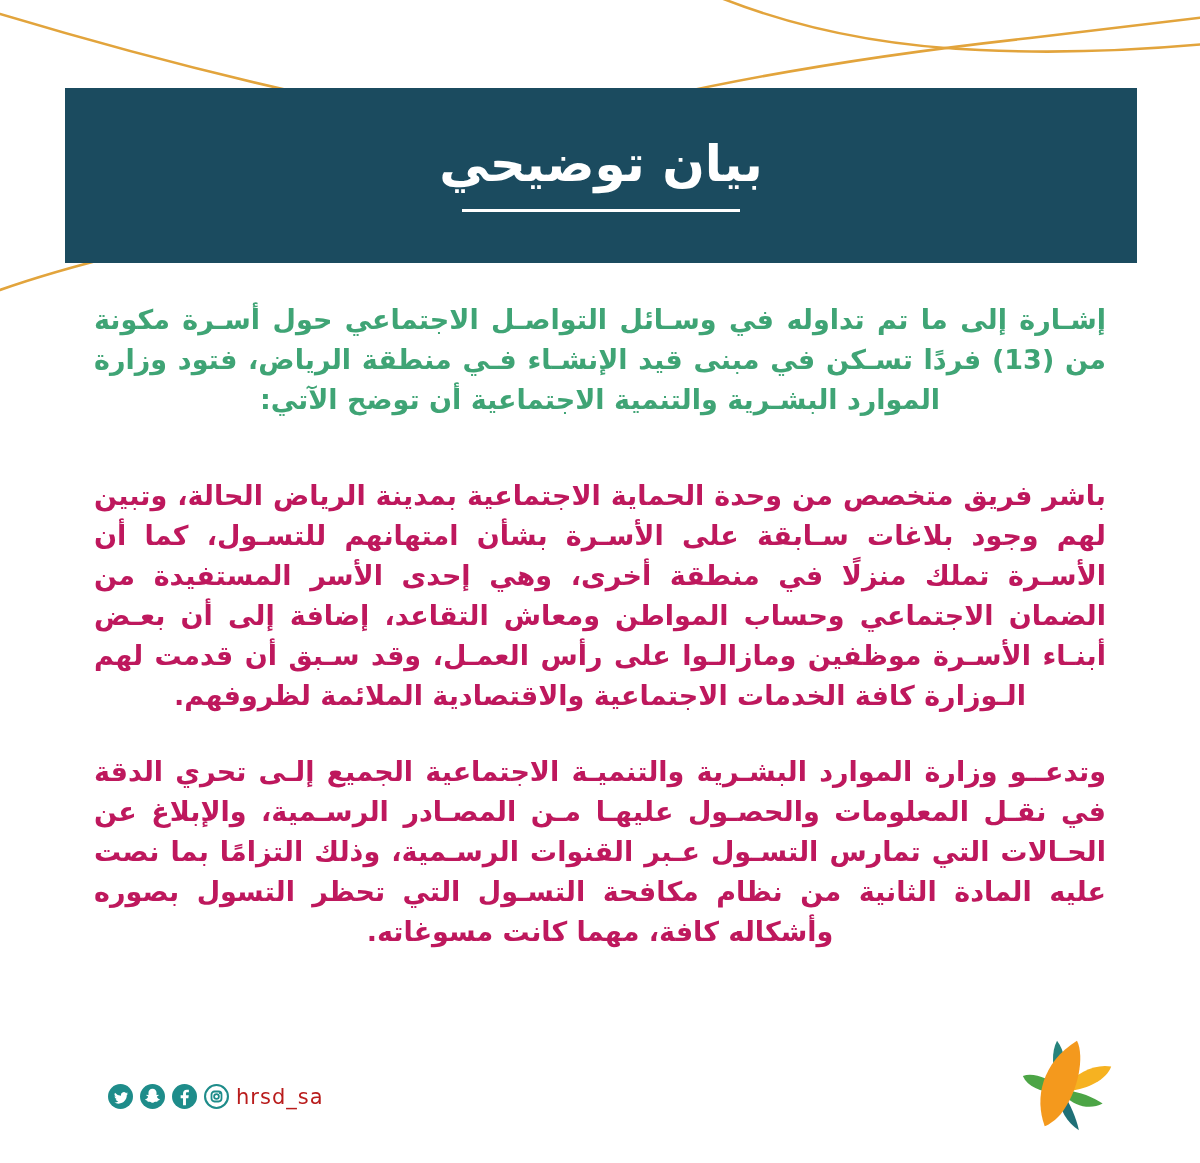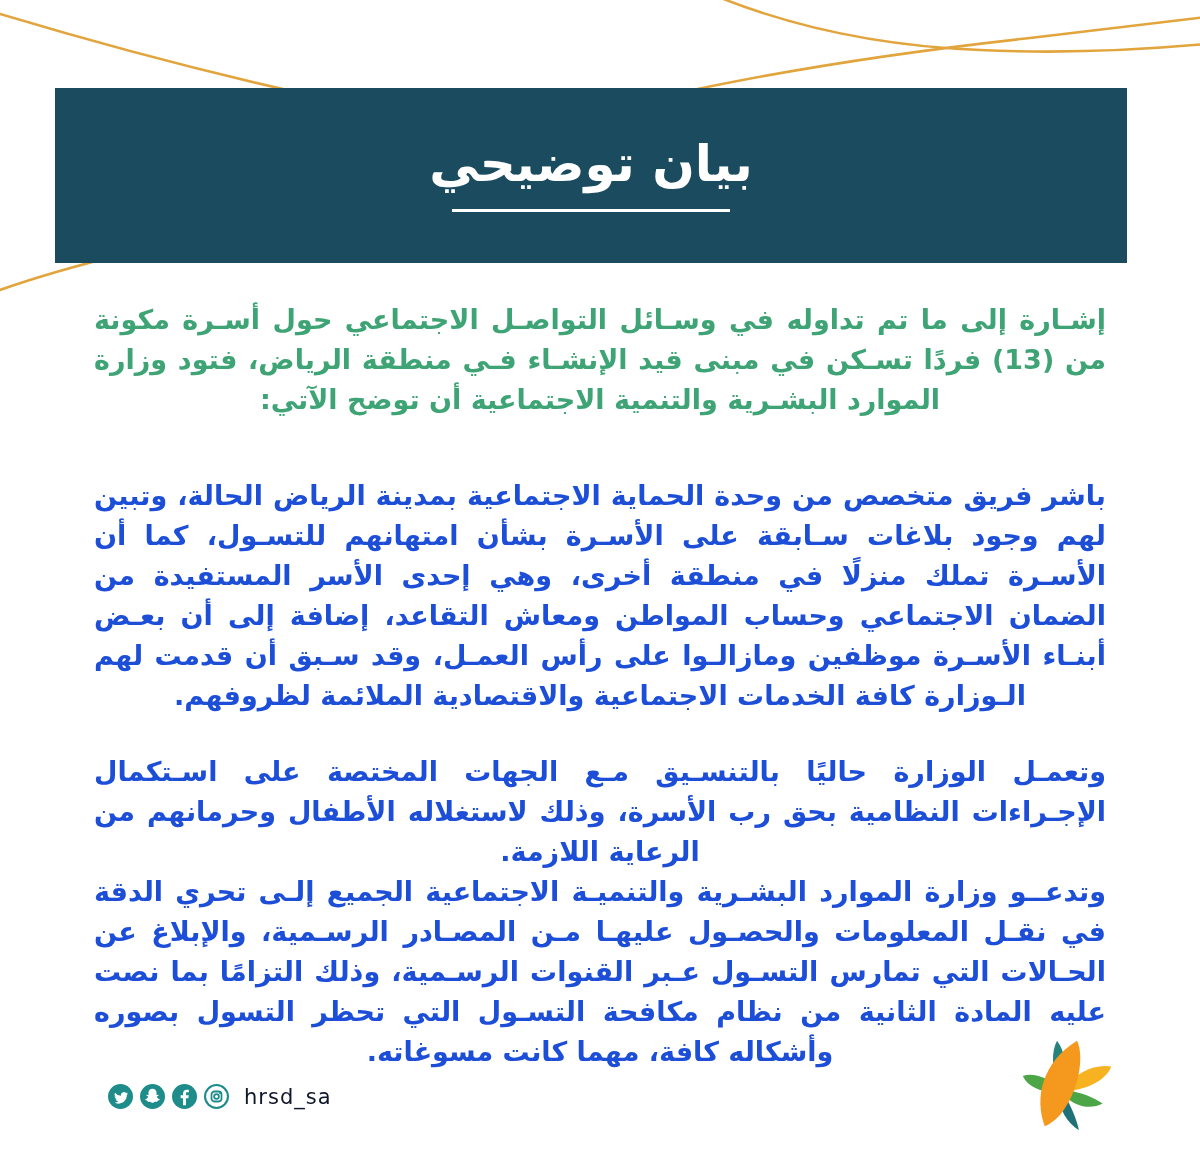--- a/index.html
+++ b/index.html
@@ -10,21 +10,21 @@
     background:#ffffff;
     overflow:hidden;
     font-family:"DejaVu Sans", sans-serif;
   }
   
   .curves { position:absolute; top:0; left:0; width:1200px; height:340px; }
   .curves path { fill:none; stroke-width:2.6; stroke-linecap:round; }
 
   
   .banner {
-    position:absolute; left:55px; top:88px;
+    position:absolute; left:65px; top:88px;
     width:1072px; height:175px;
     background:#1B4B5F;
     display:flex; flex-direction:column;
     align-items:center; justify-content:center;
     gap:20px;
   }
   .banner-title {
     color:#ffffff;
     font-size:50px; font-weight:bold;
     line-height:1; letter-spacing:1px;
@@ -33,38 +33,38 @@
     width:278px; height:3px; background:#ffffff;
   }
 
   
   .content {
     position:absolute; top:300px; right:94px; left:94px;
     direction:rtl;
   }
   .content p {
     font-size:27px; line-height:40px; font-weight:bold;
-    color:#1d4ed8;
+    color:#be185d;
     text-align:justify;
     text-align-last:center;
   }
   .content p.intro { color:#3FA475; margin-bottom:56px; }
   .content p.p1 { margin-bottom:36px; }
   .content p.p2a { margin-bottom:0; }
   .content p.p2b { margin-bottom:40px; }
 
   
   .social {
     position:absolute; top:1084px; left:108px;
     display:flex; direction:ltr; align-items:center; gap:7px;
   }
   .social svg { display:block; cursor:pointer; }
   .handle {
-    color:#0f172a; font-size:21px; letter-spacing:1px;
-    margin-left:8px; direction:ltr;
+    color:#b91c1c; font-size:21px; letter-spacing:1px;
+    direction:ltr;
   }
   .logo { position:absolute; left:1020px; top:1038px; width:95px; height:95px; }
 </style>
 </head>
 <body>
 
 <div class="canvas">
 
   <svg class="curves" viewBox="0 0 1200 340" aria-hidden="true">
     <path d="M0,14 C120,50 240,82 380,110" stroke="#E2A43C"></path>
@@ -74,21 +74,20 @@
   </svg>
 
   <header class="banner">
     <div class="banner-title">بيان توضيحي</div>
     <div class="banner-underline"></div>
   </header>
 
   <main class="content">
     <p class="intro">إشـارة إلى ما تم تداوله في وسـائل التواصـل الاجتماعي حول أسـرة مكونة من (13) فردًا تسـكن في مبنى قيد الإنشـاء فـي منطقة الرياض، فتود وزارة الموارد البشـرية والتنمية الاجتماعية أن توضح الآتي:</p>
     <p class="p1">باشر فريق متخصص من وحدة الحماية الاجتماعية بمدينة الرياض الحالة، وتبين لهم وجود بلاغات سـابقة على الأسـرة بشأن امتهانهم للتسـول، كما أن الأسـرة تملك منزلًا في منطقة أخرى، وهي إحدى الأسر المستفيدة من الضمان الاجتماعي وحساب المواطن ومعاش التقاعد، إضافة إلى أن بعـض أبنـاء الأسـرة موظفين ومازالـوا على رأس العمـل، وقد سـبق أن قدمت لهم الـوزارة كافة الخدمات الاجتماعية والاقتصادية الملائمة لظروفهم.</p>
-    <p class="p2a">وتعمـل الوزارة حاليًا بالتنسـيق مـع الجهات المختصة على اسـتكمال الإجـراءات النظامية بحق رب الأسرة، وذلك لاستغلاله الأطفال وحرمانهم من الرعاية اللازمة.</p>
     <p class="p3">وتدعــو وزارة الموارد البشـرية والتنميـة الاجتماعية الجميع إلـى تحري الدقة في نقـل المعلومات والحصـول عليهـا مـن المصـادر الرسـمية، والإبلاغ عن الحـالات التي تمارس التسـول عـبر القنوات الرسـمية، وذلك التزامًا بما نصت عليه المادة الثانية من نظام مكافحة التسـول التي تحظر التسول بصوره وأشكاله كافة، مهما كانت مسوغاته.</p>
   </main>
 
   <div class="social">
     <svg width="25" height="25" viewBox="0 0 24 24">
       <circle cx="12" cy="12" r="12" fill="#1E8C8A"></circle>
       <path fill="#ffffff" transform="translate(4.6 5.2) scale(0.62)" d="M23 4.9c-.8.4-1.7.6-2.6.8a4.5 4.5 0 0 0-7.7 4.1A12.8 12.8 0 0 1 3.4 5a4.5 4.5 0 0 0 1.4 6 4.5 4.5 0 0 1-2-.5v.1c0 2.2 1.5 4 3.6 4.4a4.5 4.5 0 0 1-2 .1 4.5 4.5 0 0 0 4.2 3.1A9 9 0 0 1 2 20a12.7 12.7 0 0 0 6.9 2c8.3 0 12.8-6.9 12.8-12.8v-.6c.9-.6 1.6-1.4 2.2-2.3-.8.4-1.6.6-2.5.7z"></path>
     </svg>
     <svg width="25" height="25" viewBox="0 0 24 24">
       <circle cx="12" cy="12" r="12" fill="#1E8C8A"></circle>

